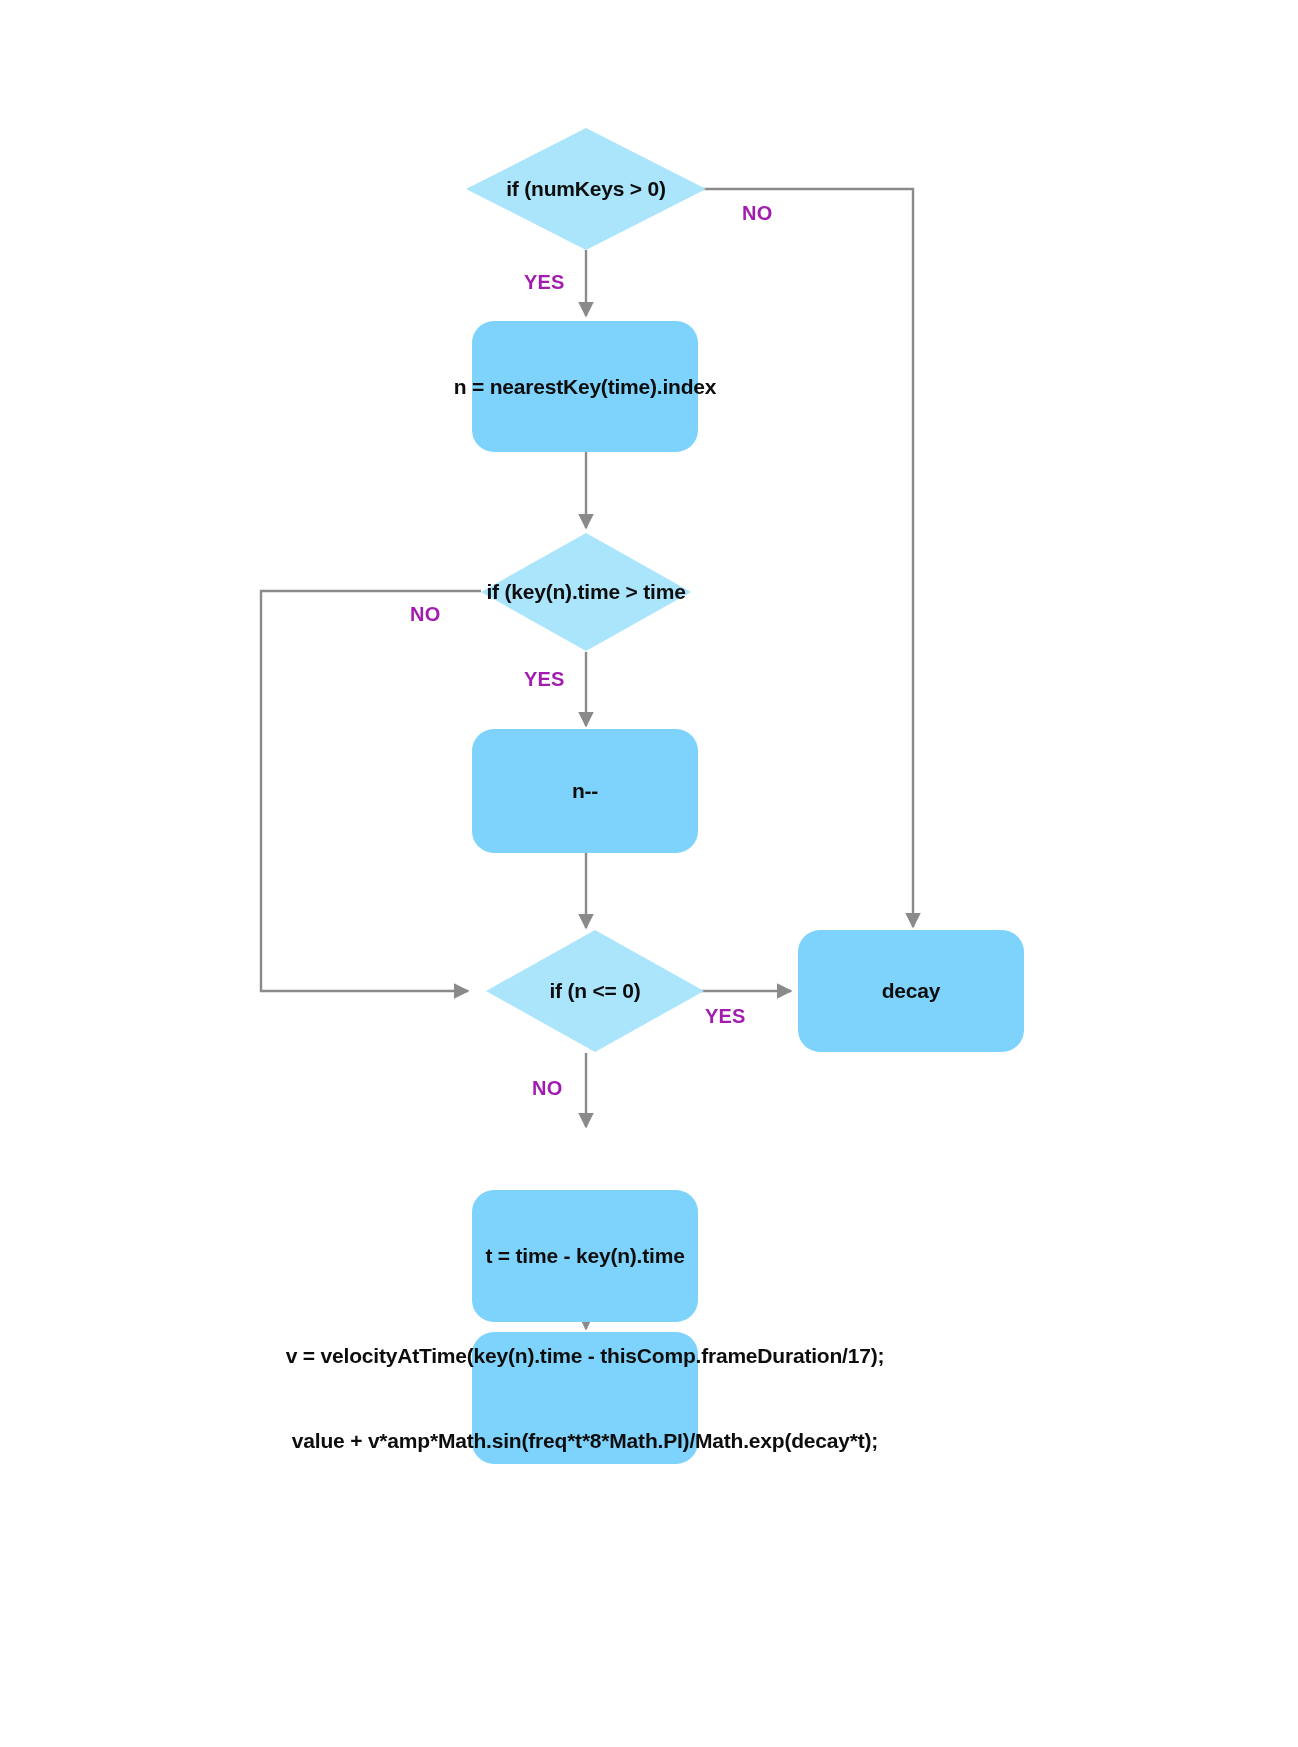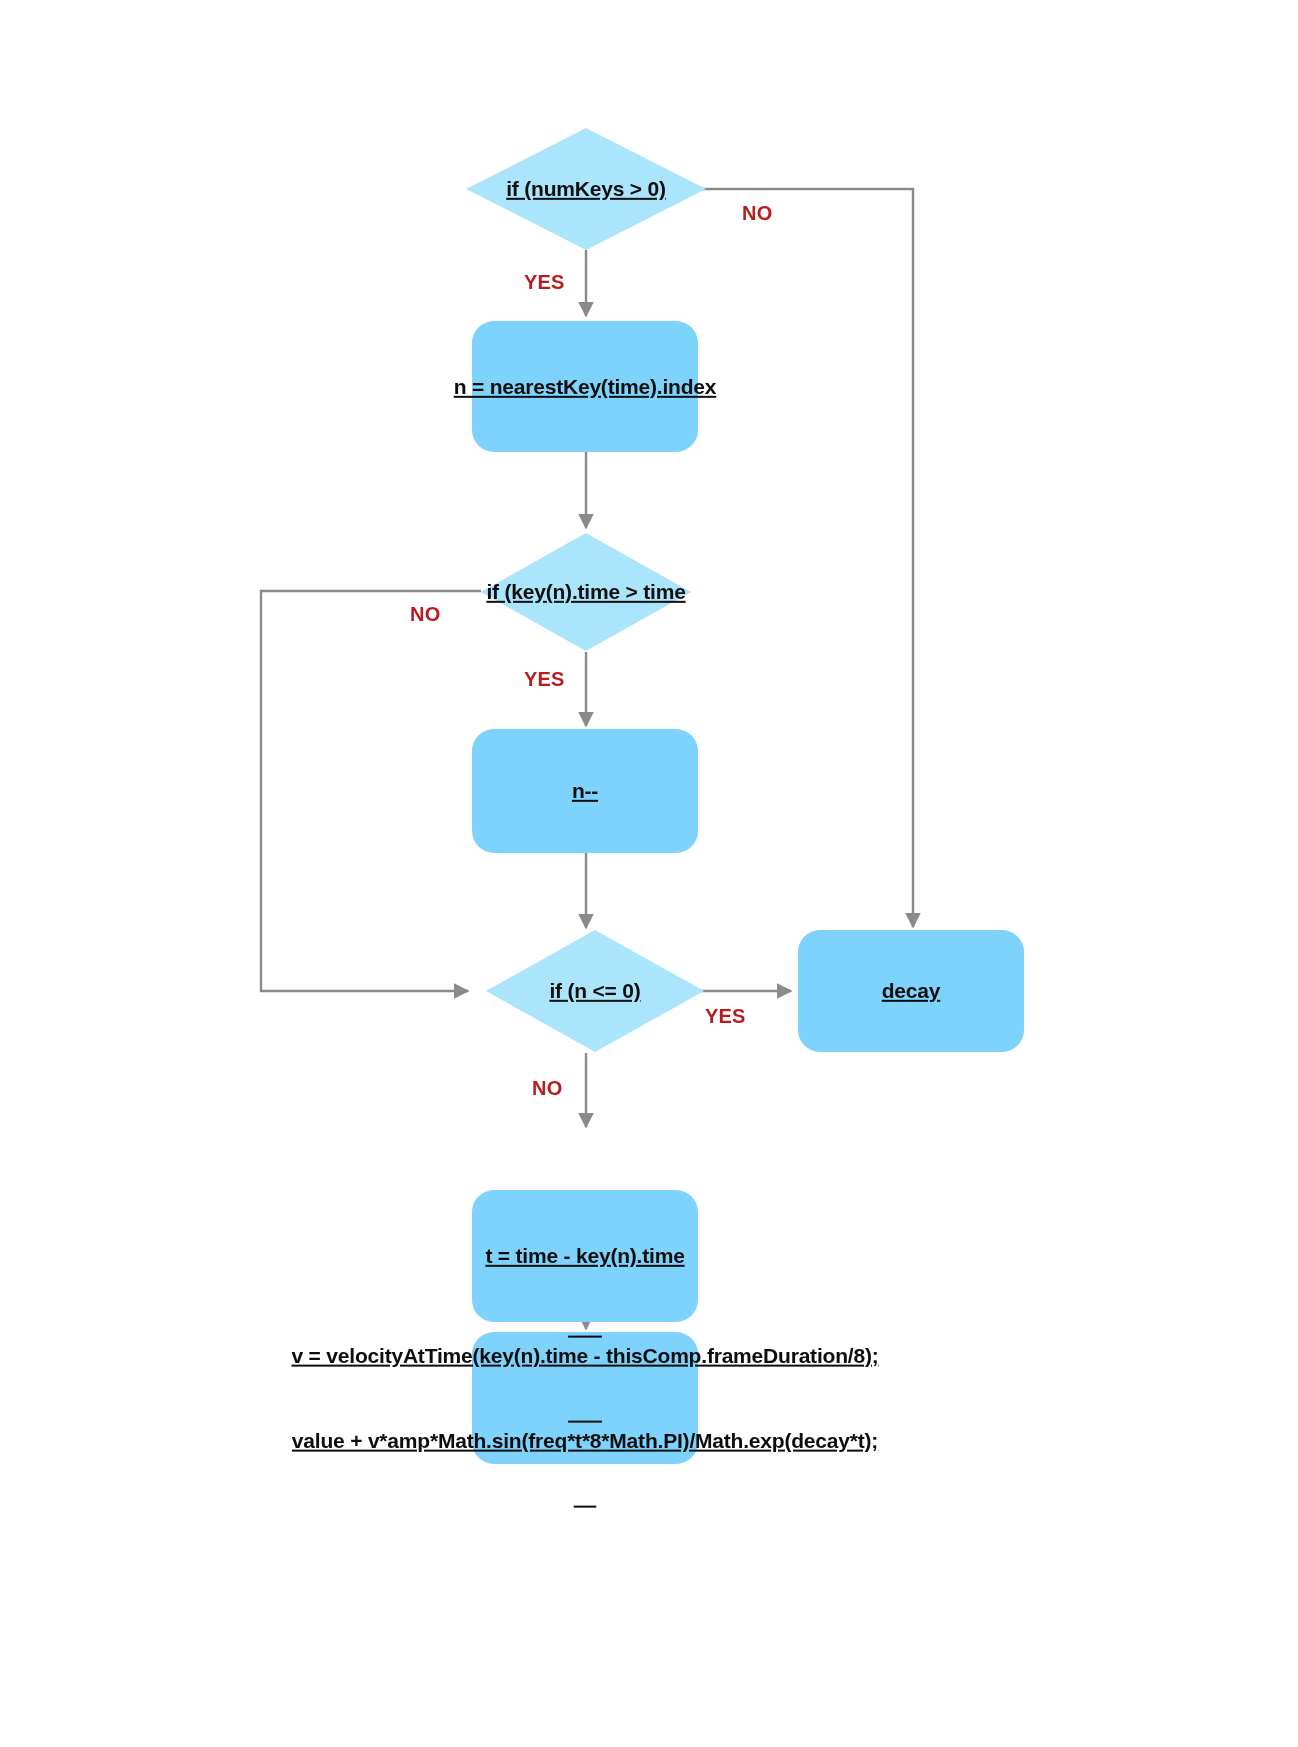--- a/index.html
+++ b/index.html
@@ -37,32 +37,31 @@
     position: absolute;
     left: 50%;
     top: 50%;
     transform: translate(-50%, -50%);
     white-space: pre;
     font-weight: bold;
     color: #0d0d0d;
     font-size: 21px;
     line-height: 1.35;
     letter-spacing: -0.2px;
-    text-decoration: underline;
   }
   .diamond-shape {
     position: absolute;
     left: 0;
     top: 0;
     width: 100%;
     height: 100%;
   }
   .edge-label {
     position: absolute;
-    color: #b91c1c;
+    color: #a21caf;
     font-weight: bold;
     font-size: 20px;
     letter-spacing: 0.2px;
     white-space: nowrap;
   }
   svg.connectors {
     position: absolute;
     left: 0;
     top: 0;
     width: 1298px;
@@ -145,18 +144,18 @@
   <div class="node process" style="left:798px; top:930px; width:226px; height:122px;">
     <span class="node-label">decay</span>
   </div>
 
   <div class="node process" style="left:472px; top:1190px; width:226px; height:132px;">
     <span class="node-label">t = time - key(n).time</span>
   </div>
 
   <div class="node process" style="left:472px; top:1332px; width:226px; height:132px;">
     <span class="node-label">
-      <span style="display:block;">v = velocityAtTime(key(n).time - thisComp.frameDuration/8);</span>
+      <span style="display:block;">v = velocityAtTime(key(n).time - thisComp.frameDuration/17);</span>
       <span style="display:block;">value + v*amp*Math.sin(freq*t*8*Math.PI)/Math.exp(decay*t);</span>
     </span>
   </div>
 
 </div>
 
 </body></html>

